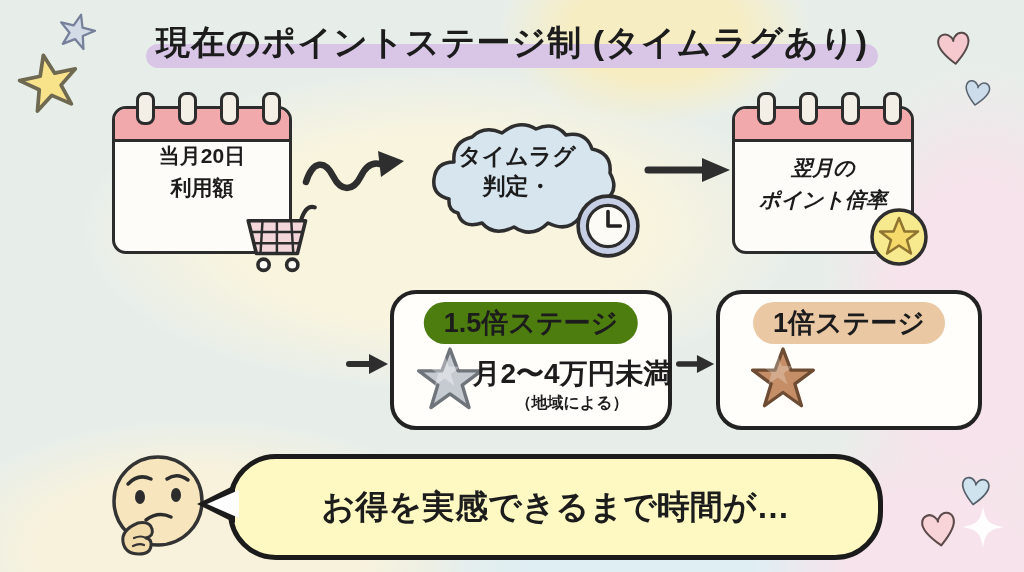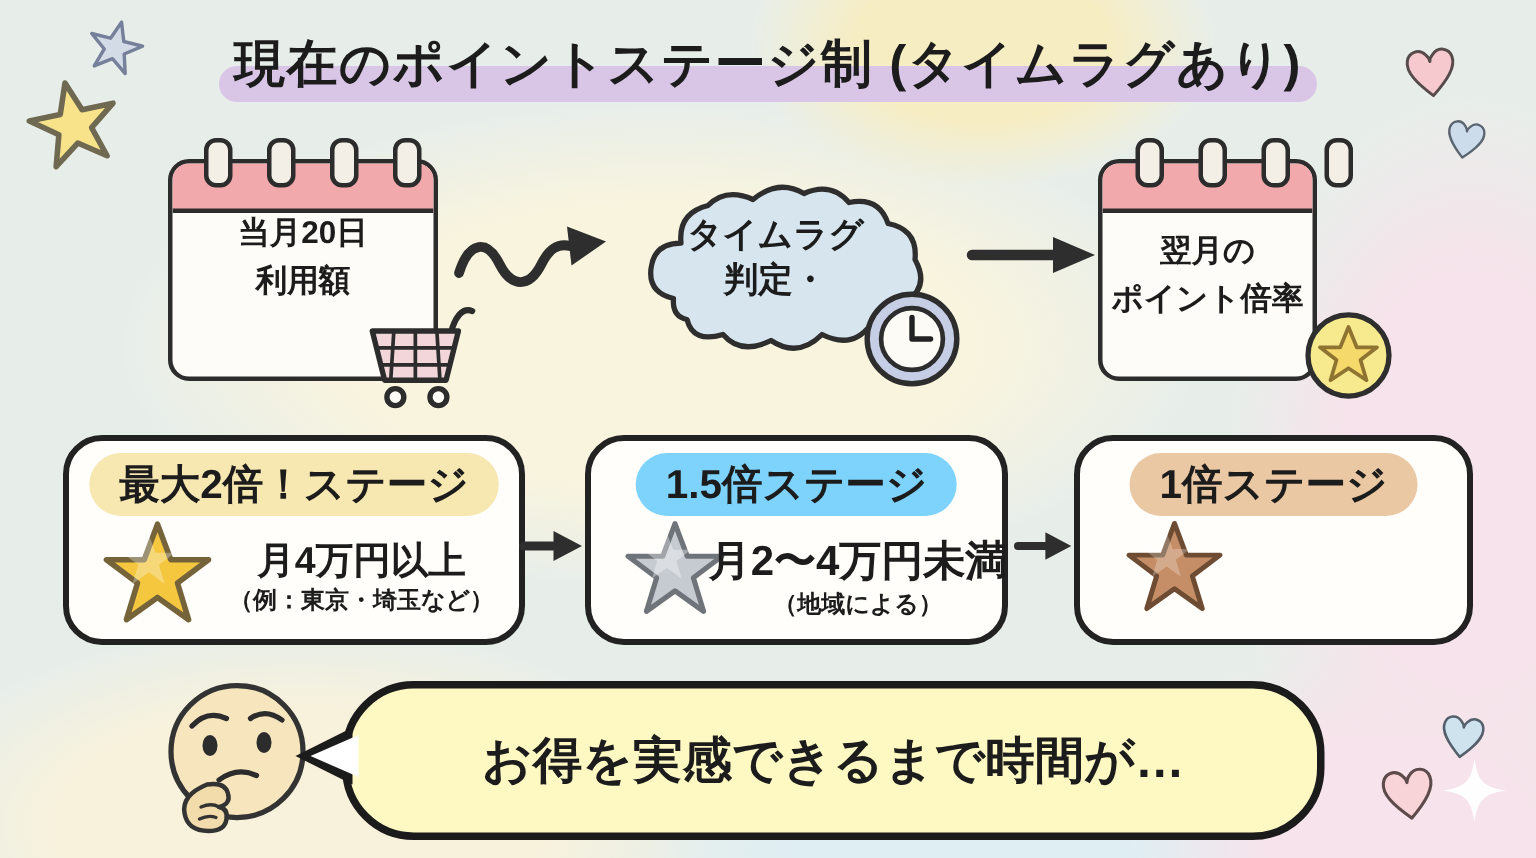--- a/index.html
+++ b/index.html
@@ -27,21 +27,21 @@
   .overlay-icon{position:absolute;z-index:4;}
 
   .cloud-wrap{position:absolute;left:424px;top:116px;width:200px;height:132px;z-index:2;}
   .cloud-text{position:absolute;left:0;right:14px;top:26px;text-align:center;font-weight:800;font-size:23px;line-height:1.3;z-index:1;}
 
   .arrow{position:absolute;z-index:2;}
 
   .stage{position:absolute;top:290px;height:140px;background:#fffefb;border:4px solid #222;border-radius:26px;z-index:2;box-sizing:border-box;}
   .stage-pill{position:absolute;top:8px;left:50%;transform:translateX(-50%);white-space:nowrap;border-radius:24px;padding:3px 20px;font-size:27px;font-weight:800;}
   .pill-gold{background:#f7e7b0;}
-  .pill-silver{background:#7dd3fc;}
+  .pill-silver{background:#4d7c0f;}
   .pill-bronze{background:#eac8a4;}
   .stage-star{position:absolute;left:22px;top:52px;}
   .stage-lines{position:absolute;left:96px;right:6px;top:52px;height:76px;display:flex;flex-direction:column;justify-content:center;align-items:center;text-align:center;}
   .stage-l1{font-size:25px;font-weight:800;white-space:nowrap;}
   .stage-l2{font-size:16px;font-weight:700;white-space:nowrap;}
 
   .bubble{position:absolute;left:228px;top:454px;width:645px;height:96px;background:#fef9c3;border:5px solid #1b1b1b;border-radius:48px;z-index:2;display:flex;align-items:center;justify-content:center;}
   .bubble:before{content:"";position:absolute;left:-36px;top:26px;border-top:19px solid transparent;border-bottom:19px solid transparent;border-right:38px solid #1b1b1b;}
   .bubble:after{content:"";position:absolute;left:-26px;top:31px;border-top:14px solid transparent;border-bottom:14px solid transparent;border-right:32px solid #ffffff;}
   .bubble-text{font-size:33px;font-weight:800;white-space:nowrap;}
@@ -128,49 +128,38 @@
       <circle cx="33" cy="33" r="20" fill="#fcfbf5" stroke="#2d2d2d" stroke-width="3"></circle>
       <path d="M33,33 V19 M33,33 H45" fill="none" stroke="#222" stroke-width="3.5" stroke-linecap="round"></path>
     </svg>
   </div>
 
   <svg class="arrow" style="left:644px;top:156px;" width="88" height="28" viewBox="0 0 88 28">
     <line x1="4" y1="14" x2="62" y2="14" stroke="#2e2e2e" stroke-width="7" stroke-linecap="round"></line>
     <polygon points="58,2 86,14 58,26" fill="#2e2e2e"></polygon>
   </svg>
 
-  <div class="calendar" style="left:732px;top:92px;width:146px;">
+  <div class="calendar" style="left:732px;top:92px;width:182px;font-style:italic;">
     <div class="cal-body">
         <div class="cal-header"></div>
       </div>
     <span class="ring" style="left:25px;"></span>
     <span class="ring" style="left:67px;"></span>
     <span class="ring" style="left:109px;"></span>
     <span class="ring" style="left:151px;"></span>
     <div class="cal-text cal2-text">
       <div>翌月の</div>
       <div>ポイント倍率</div>
     </div>
     <svg class="overlay-icon" style="left:136px;top:114px;" width="62" height="62" viewBox="0 0 62 62">
       <circle cx="31" cy="31" r="27" fill="#f6e98e" stroke="#2e2e2e" stroke-width="3.5"></circle>
       <polygon points="31,12 36.5,25.5 50,25.5 39,34 43,47.5 31,39.5 19,47.5 23,34 12,25.5 25.5,25.5" fill="#f5d96b" stroke="#8e7430" stroke-width="2.5" stroke-linejoin="round"></polygon>
     </svg>
   </div>
 
-  <div class="stage" style="left:42px;width:308px;">
-    <div class="stage-pill pill-gold">最大2倍！ステージ</div>
-    <svg class="stage-star" width="74" height="72" viewBox="0 0 100 96">
-      <polygon points="50,4 62,36 96,36 68,57 78,90 50,70 22,90 32,57 4,36 38,36" stroke="#75643a" stroke-width="5" stroke-linejoin="round" fill="#f4c73f"></polygon>
-      <polygon points="50,4 62,36 96,36 68,57 78,90 50,70 22,90 32,57 4,36 38,36" transform="translate(16,11) scale(0.52)" fill="#ffffff" opacity="0.3"></polygon>
-    </svg>
-    <div class="stage-lines">
-      <div class="stage-l1">月4万円以上</div>
-      <div class="stage-l2">（例：東京・埼玉など）</div>
-    </div>
-  </div>
 
   <svg class="arrow" style="left:346px;top:352px;" width="44" height="24" viewBox="0 0 44 24">
     <line x1="3" y1="12" x2="26" y2="12" stroke="#2e2e2e" stroke-width="6" stroke-linecap="round"></line>
     <polygon points="23,2 42,12 23,22" fill="#2e2e2e"></polygon>
   </svg>
 
   <div class="stage" style="left:390px;width:282px;">
     <div class="stage-pill pill-silver">1.5倍ステージ</div>
     <svg class="stage-star" width="68" height="66" viewBox="0 0 100 96">
       <polygon points="50,4 62,36 96,36 68,57 78,90 50,70 22,90 32,57 4,36 38,36" stroke="#6f747a" stroke-width="5" stroke-linejoin="round" fill="#c6cbd1"></polygon>

